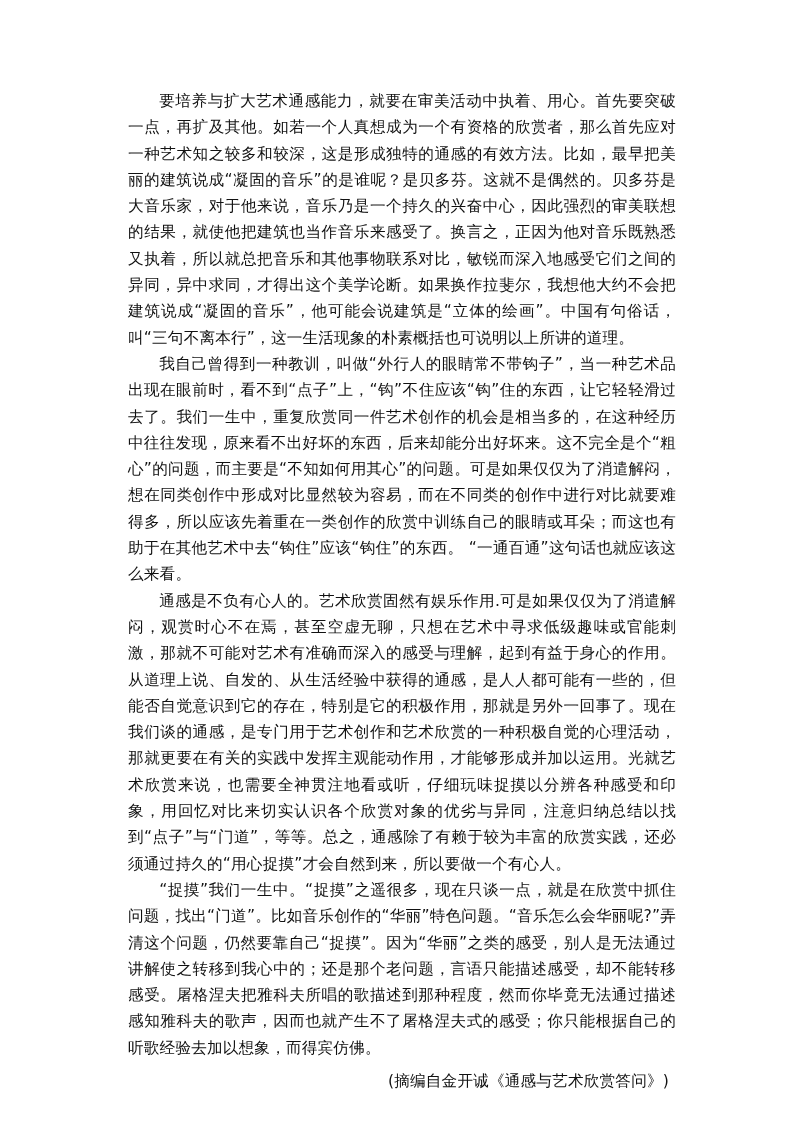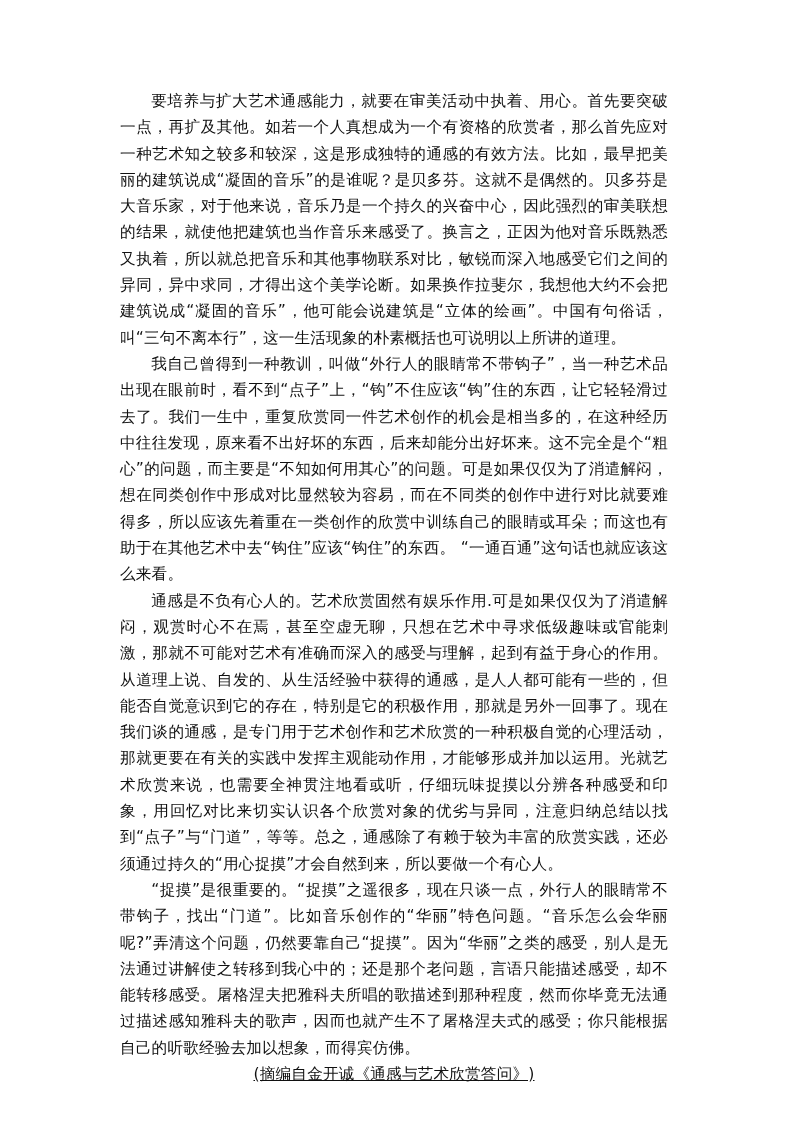--- a/index.html
+++ b/index.html
@@ -1,38 +1,37 @@
 <!DOCTYPE html>
 <html><head>
 <meta charset="utf-8">
 <style>
   html, body { margin: 0; padding: 0; background: #ffffff; }
   body { width: 793px; height: 1121px; position: relative; overflow: hidden; }
   .page {
     position: absolute;
-    left: 120px;
+    left: 128px;
     top: 88px;
     width: 548px;
     font-family: "DejaVu Sans", sans-serif;
     font-size: 15.6px;
     line-height: 26.3px;
     color: #111111;
     text-align: justify;
     letter-spacing: 0.2px;
   }
   .para { margin: 0; text-indent: 2em; }
   .source {
-    margin: 0;
-    text-align: center;
+    margin: 7px;
+    text-align: right;
     padding-right: 0px;
-    text-decoration: underline;
   }
 </style>
 </head>
 <body>
 
 <div class="page">
   <p class="para">要培养与扩大艺术通感能力，就要在审美活动中执着、用心。首先要突破一点，再扩及其他。如若一个人真想成为一个有资格的欣赏者，那么首先应对一种艺术知之较多和较深，这是形成独特的通感的有效方法。比如，最早把美丽的建筑说成“凝固的音乐”的是谁呢？是贝多芬。这就不是偶然的。贝多芬是大音乐家，对于他来说，音乐乃是一个持久的兴奋中心，因此强烈的审美联想的结果，就使他把建筑也当作音乐来感受了。换言之，正因为他对音乐既熟悉又执着，所以就总把音乐和其他事物联系对比，敏锐而深入地感受它们之间的异同，异中求同，才得出这个美学论断。如果换作拉斐尔，我想他大约不会把建筑说成“凝固的音乐”，他可能会说建筑是“立体的绘画”。中国有句俗话，叫“三句不离本行”，这一生活现象的朴素概括也可说明以上所讲的道理。</p>
   <p class="para">我自己曾得到一种教训，叫做“外行人的眼睛常不带钩子”，当一种艺术品出现在眼前时，看不到“点子”上，“钩”不住应该“钩”住的东西，让它轻轻滑过去了。我们一生中，重复欣赏同一件艺术创作的机会是相当多的，在这种经历中往往发现，原来看不出好坏的东西，后来却能分出好坏来。这不完全是个“粗心”的问题，而主要是“不知如何用其心”的问题。可是如果仅仅为了消遣解闷，想在同类创作中形成对比显然较为容易，而在不同类的创作中进行对比就要难得多，所以应该先着重在一类创作的欣赏中训练自己的眼睛或耳朵；而这也有助于在其他艺术中去“钩住”应该“钩住”的东西。 “一通百通”这句话也就应该这么来看。</p>
   <p class="para">通感是不负有心人的。艺术欣赏固然有娱乐作用.可是如果仅仅为了消遣解闷，观赏时心不在焉，甚至空虚无聊，只想在艺术中寻求低级趣味或官能刺激，那就不可能对艺术有准确而深入的感受与理解，起到有益于身心的作用。从道理上说、自发的、从生活经验中获得的通感，是人人都可能有一些的，但能否自觉意识到它的存在，特别是它的积极作用，那就是另外一回事了。现在我们谈的通感，是专门用于艺术创作和艺术欣赏的一种积极自觉的心理活动，那就更要在有关的实践中发挥主观能动作用，才能够形成并加以运用。光就艺术欣赏来说，也需要全神贯注地看或听，仔细玩味捉摸以分辨各种感受和印象，用回忆对比来切实认识各个欣赏对象的优劣与异同，注意归纳总结以找到“点子”与“门道”，等等。总之，通感除了有赖于较为丰富的欣赏实践，还必须通过持久的“用心捉摸”才会自然到来，所以要做一个有心人。</p>
-  <p class="para">“捉摸”是很重要的。“捉摸”之遥很多，现在只谈一点，外行人的眼睛常不带钩子，找出“门道”。比如音乐创作的“华丽”特色问题。“音乐怎么会华丽呢?”弄清这个问题，仍然要靠自己“捉摸”。因为“华丽”之类的感受，别人是无法通过讲解使之转移到我心中的；还是那个老问题，言语只能描述感受，却不能转移感受。屠格涅夫把雅科夫所唱的歌描述到那种程度，然而你毕竟无法通过描述感知雅科夫的歌声，因而也就产生不了屠格涅夫式的感受；你只能根据自己的听歌经验去加以想象，而得宾仿佛。</p>
+  <p class="para">“捉摸”我们一生中。“捉摸”之遥很多，现在只谈一点，就是在欣赏中抓住问题，找出“门道”。比如音乐创作的“华丽”特色问题。“音乐怎么会华丽呢?”弄清这个问题，仍然要靠自己“捉摸”。因为“华丽”之类的感受，别人是无法通过讲解使之转移到我心中的；还是那个老问题，言语只能描述感受，却不能转移感受。屠格涅夫把雅科夫所唱的歌描述到那种程度，然而你毕竟无法通过描述感知雅科夫的歌声，因而也就产生不了屠格涅夫式的感受；你只能根据自己的听歌经验去加以想象，而得宾仿佛。</p>
   <p class="source">(摘编自金开诚《通感与艺术欣赏答问》)</p>
 </div>
 
 </body></html>

